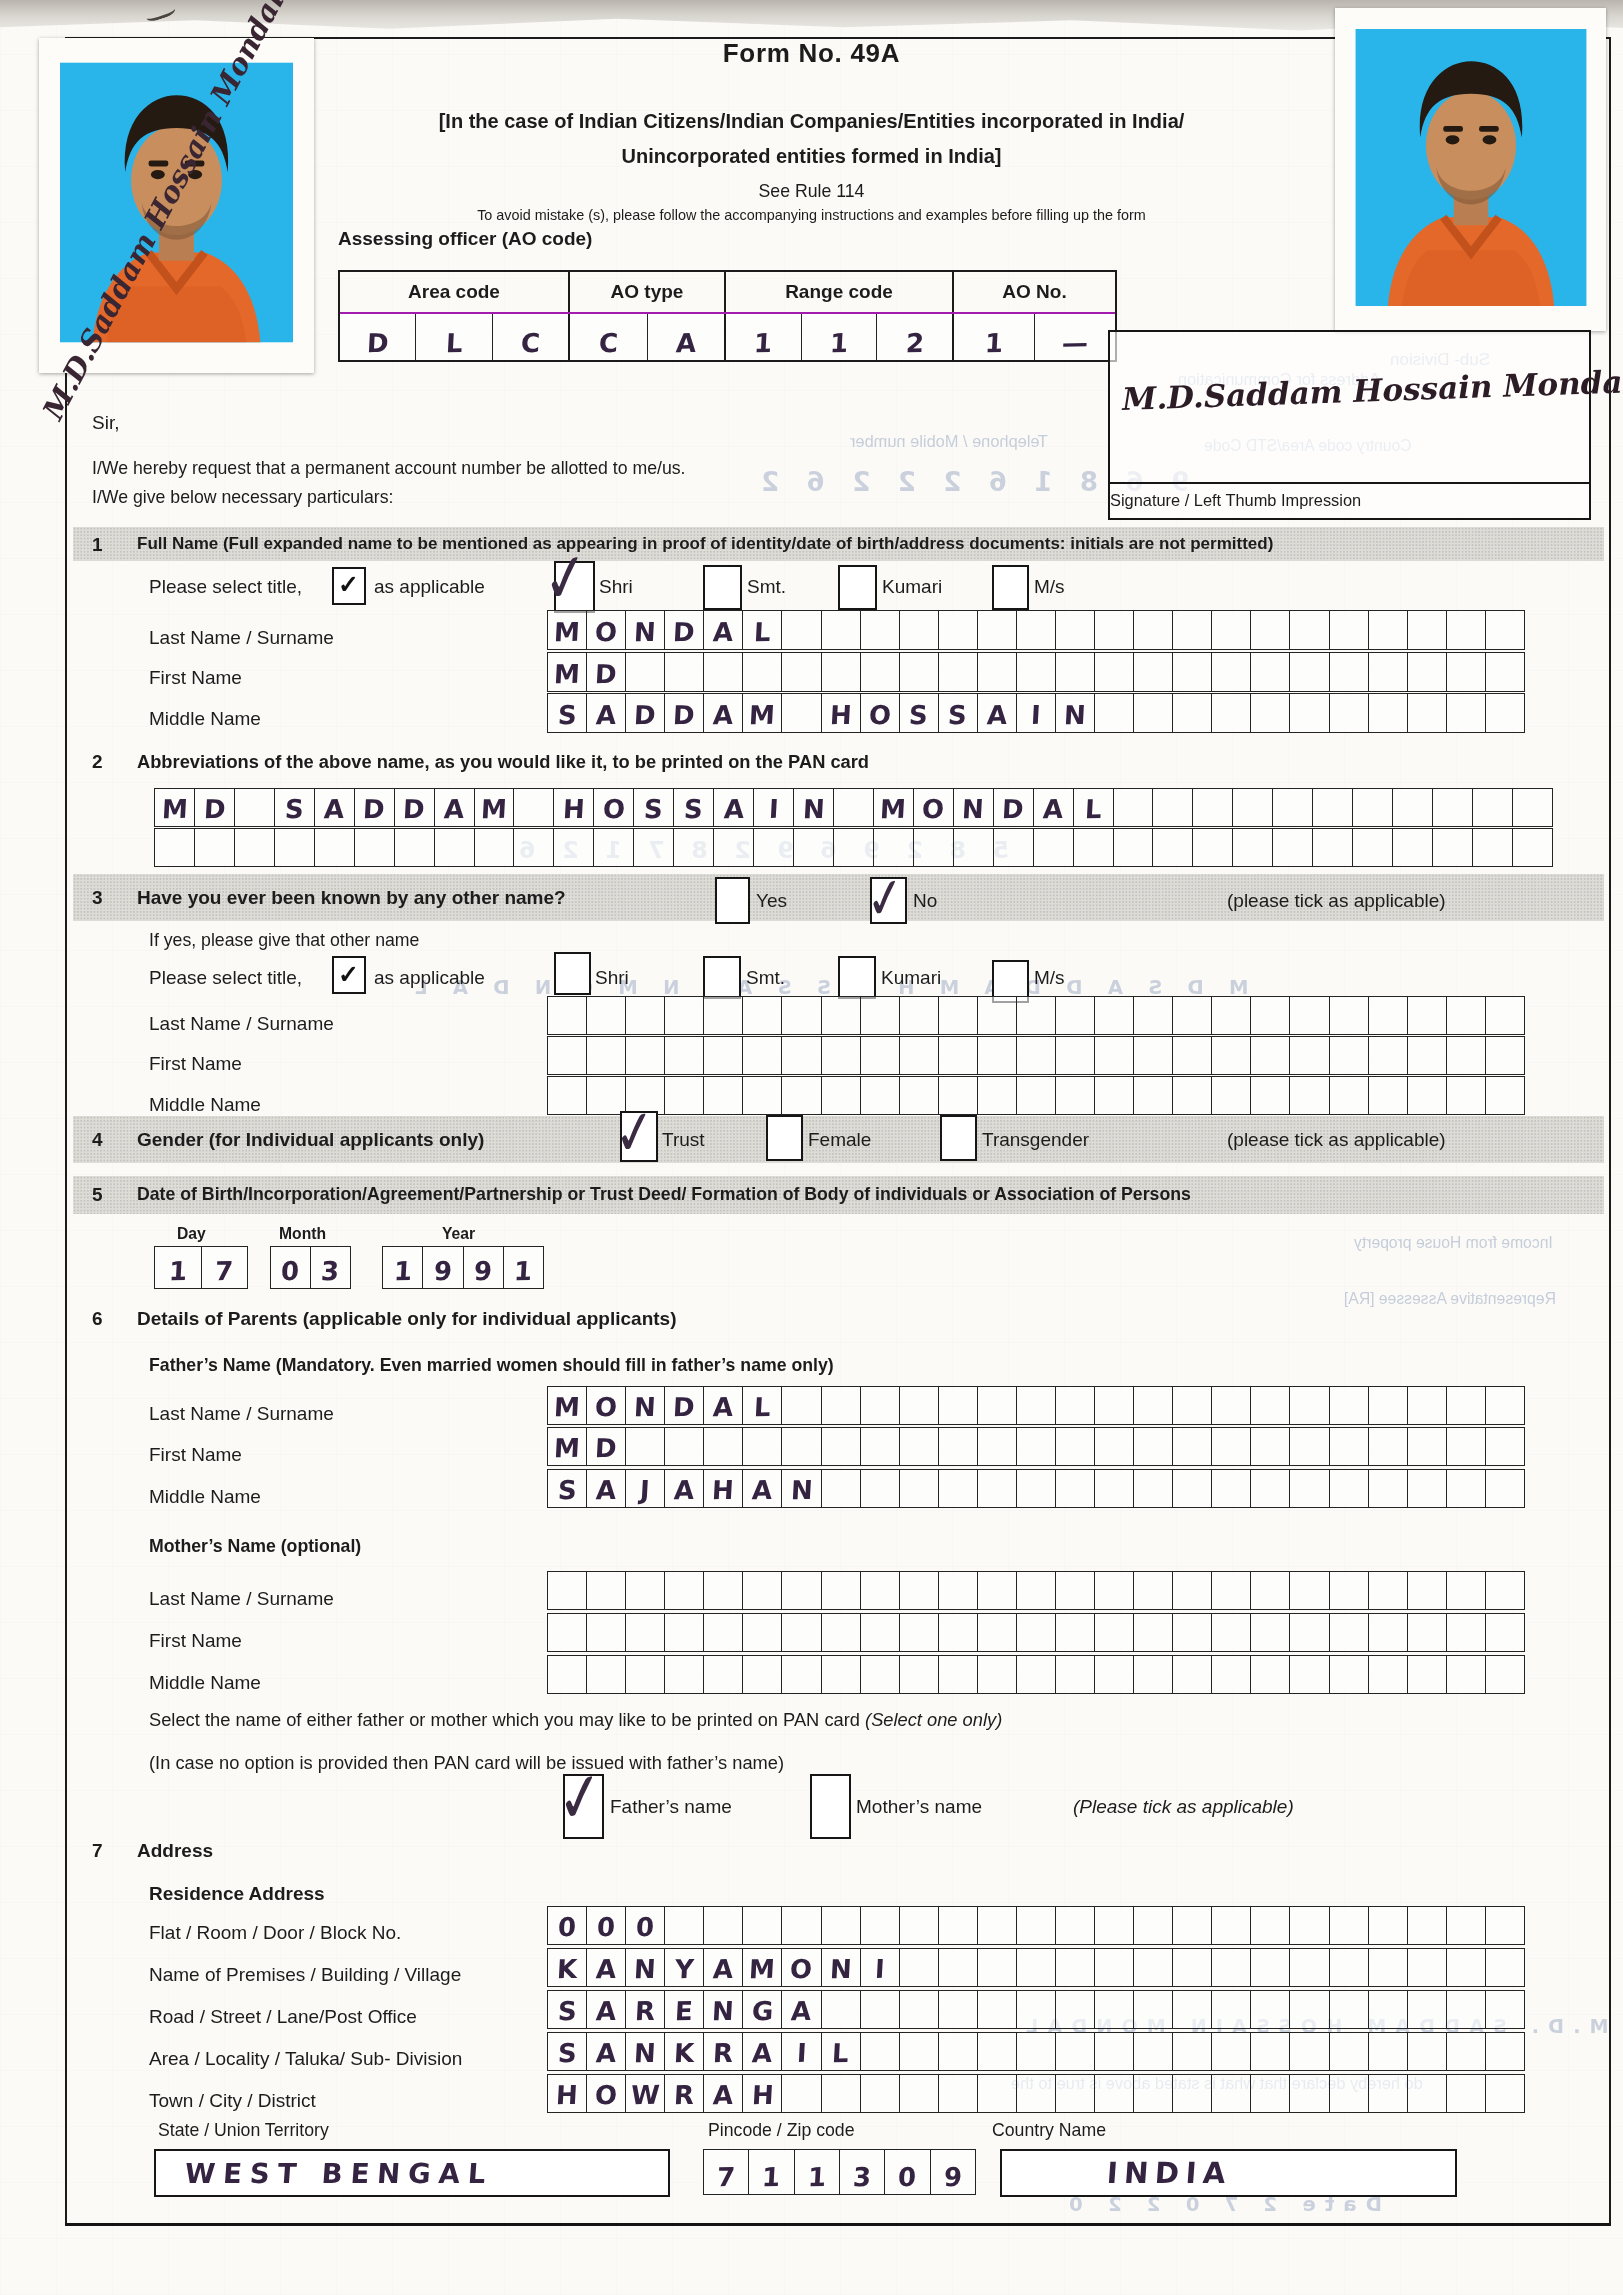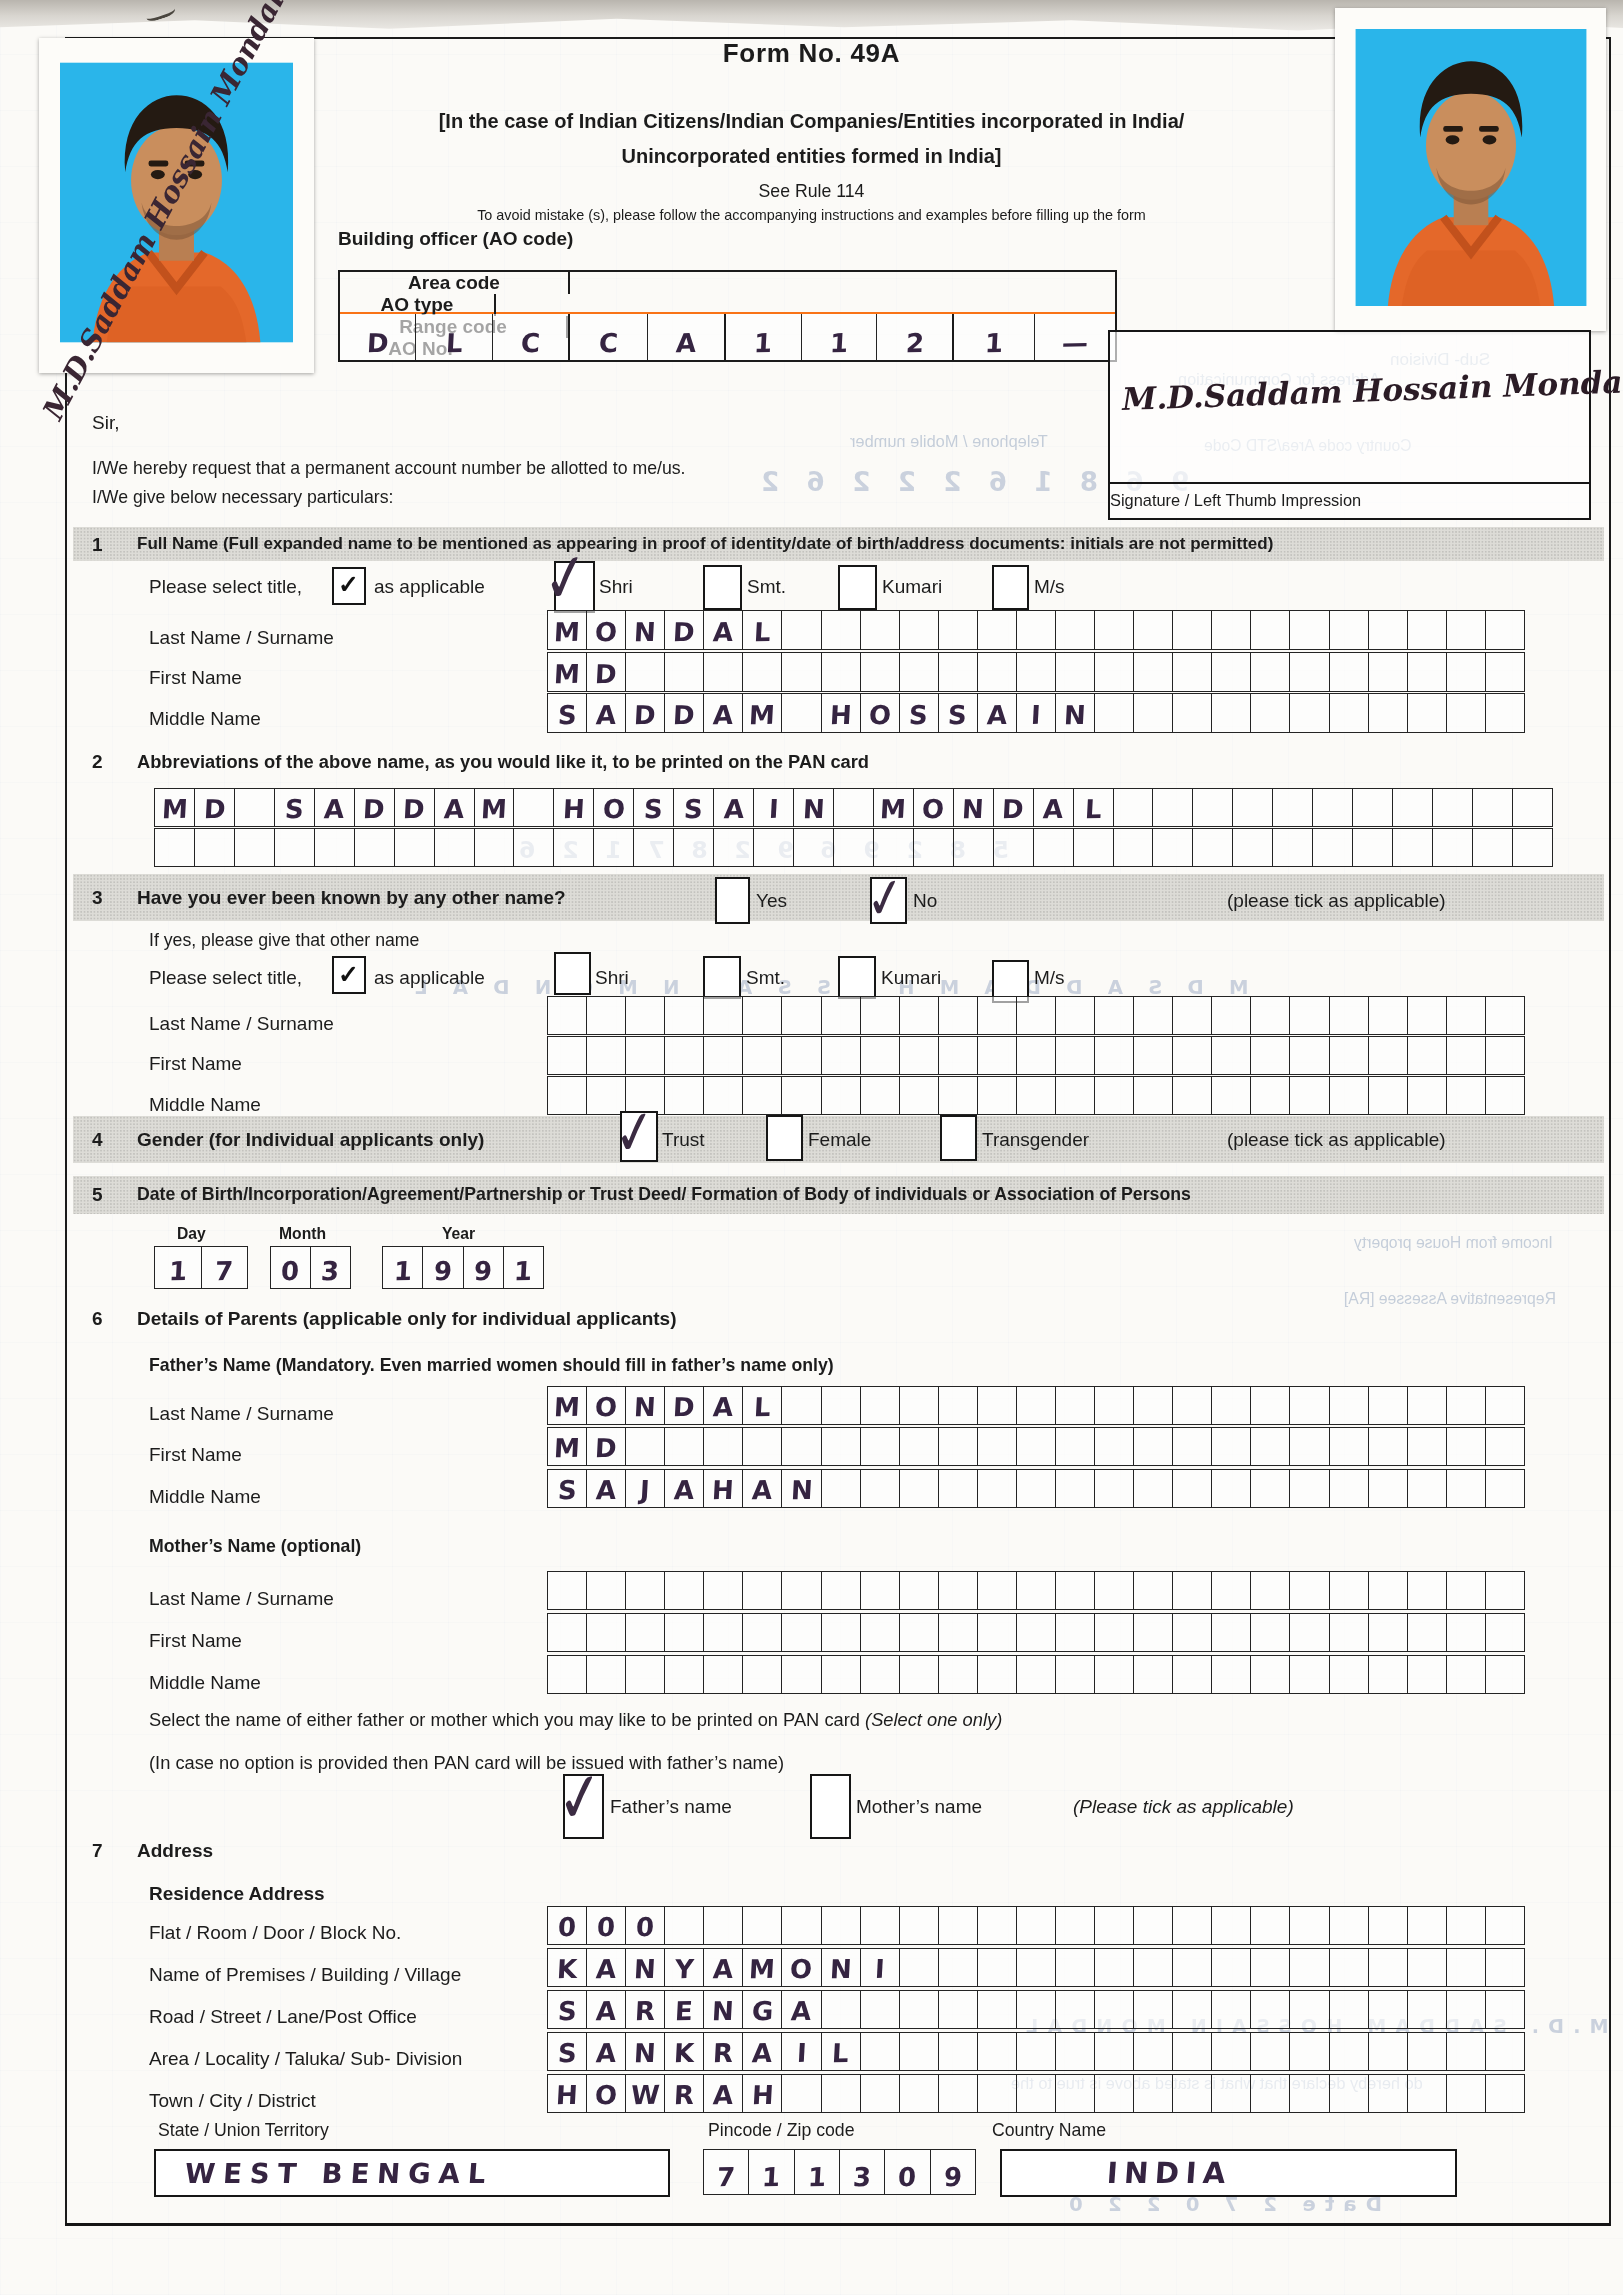--- a/index.html
+++ b/index.html
@@ -30,21 +30,21 @@
   .h-sub2{top:145px;font-size:20px;font-weight:bold;}
   .h-rule{top:181px;font-size:17.7px;}
   .h-note{top:207px;font-size:14.4px;}
   .lbl{font-size:19px;white-space:nowrap;}
   .bold{font-weight:bold;}
   .it{font-style:italic;}
   .secnum{font-size:19px;font-weight:bold;}
   .shade{background:#dddcd7;background-image:radial-gradient(rgba(40,40,40,.14) 0.7px,transparent 1px);background-size:3.3px 3.3px;}
   
   #aotable{left:338px;top:270px;width:775px;border:2px solid #1b1b1b;}
-  #aotable .hrow{display:flex;height:40px;border-bottom:2px solid #f97316;flex-direction:column;}
+  #aotable .hrow{display:flex;height:40px;border-bottom:2px solid #a21caf;}
   #aotable .hcell{border-right:2px solid #1b1b1b;display:flex;align-items:center;justify-content:center;
                   font-size:19px;font-weight:bold;}
   #aotable .hcell:last-child{border-right:none;}
   .vrow{display:flex;height:46px;}
   .vgroup{display:flex;border-right:2px solid #1b1b1b;}
   .vgroup:last-child{border-right:none;}
   
   .cellrow{display:flex;border:1.3px solid #242424;background:rgba(255,255,255,.6);}
   .cell{flex:1 1 0;border-right:1.3px solid #242424;display:flex;align-items:flex-end;justify-content:center;overflow:visible;}
   .cell:last-child{border-right:none;}
@@ -134,21 +134,21 @@
       <path d="M56 94 C52 48 78 28 100 28 C124 28 148 48 144 94 C140 68 128 56 100 56 C72 56 60 68 56 94 Z" fill="#241a12"></path>
     </svg>
   </div>
   <div class="abs photosig" style="left:51px;top:400px;width:458px">M.D.Saddam Hossain Mondal</div>
 
   <div class="abs center h-formno">Form No. 49A</div>
   <div class="abs center h-sub1">[In the case of Indian Citizens/Indian Companies/Entities incorporated in India/</div>
   <div class="abs center h-sub2">Unincorporated entities formed in India]</div>
   <div class="abs center h-rule">See Rule 114</div>
   <div class="abs center h-note">To avoid mistake (s), please follow the accompanying instructions and examples before filling up the form</div>
-  <div class="abs lbl bold" style="left:338px;top:228px">Building officer (AO code)</div>
+  <div class="abs lbl bold" style="left:338px;top:228px">Assessing officer (AO code)</div>
 
   <div class="abs" id="aotable">
     <div class="hrow">
       <div class="hcell" style="width:228px">Area code</div>
       <div class="hcell" style="width:154px">AO type</div>
       <div class="hcell" style="width:226px">Range code</div>
       <div class="hcell" style="width:161px">AO No.</div>
     </div>
     <div class="vrow">
       <div class="vgroup cellrow" style="width:228px;border:none;border-right:2px solid #1b1b1b">

